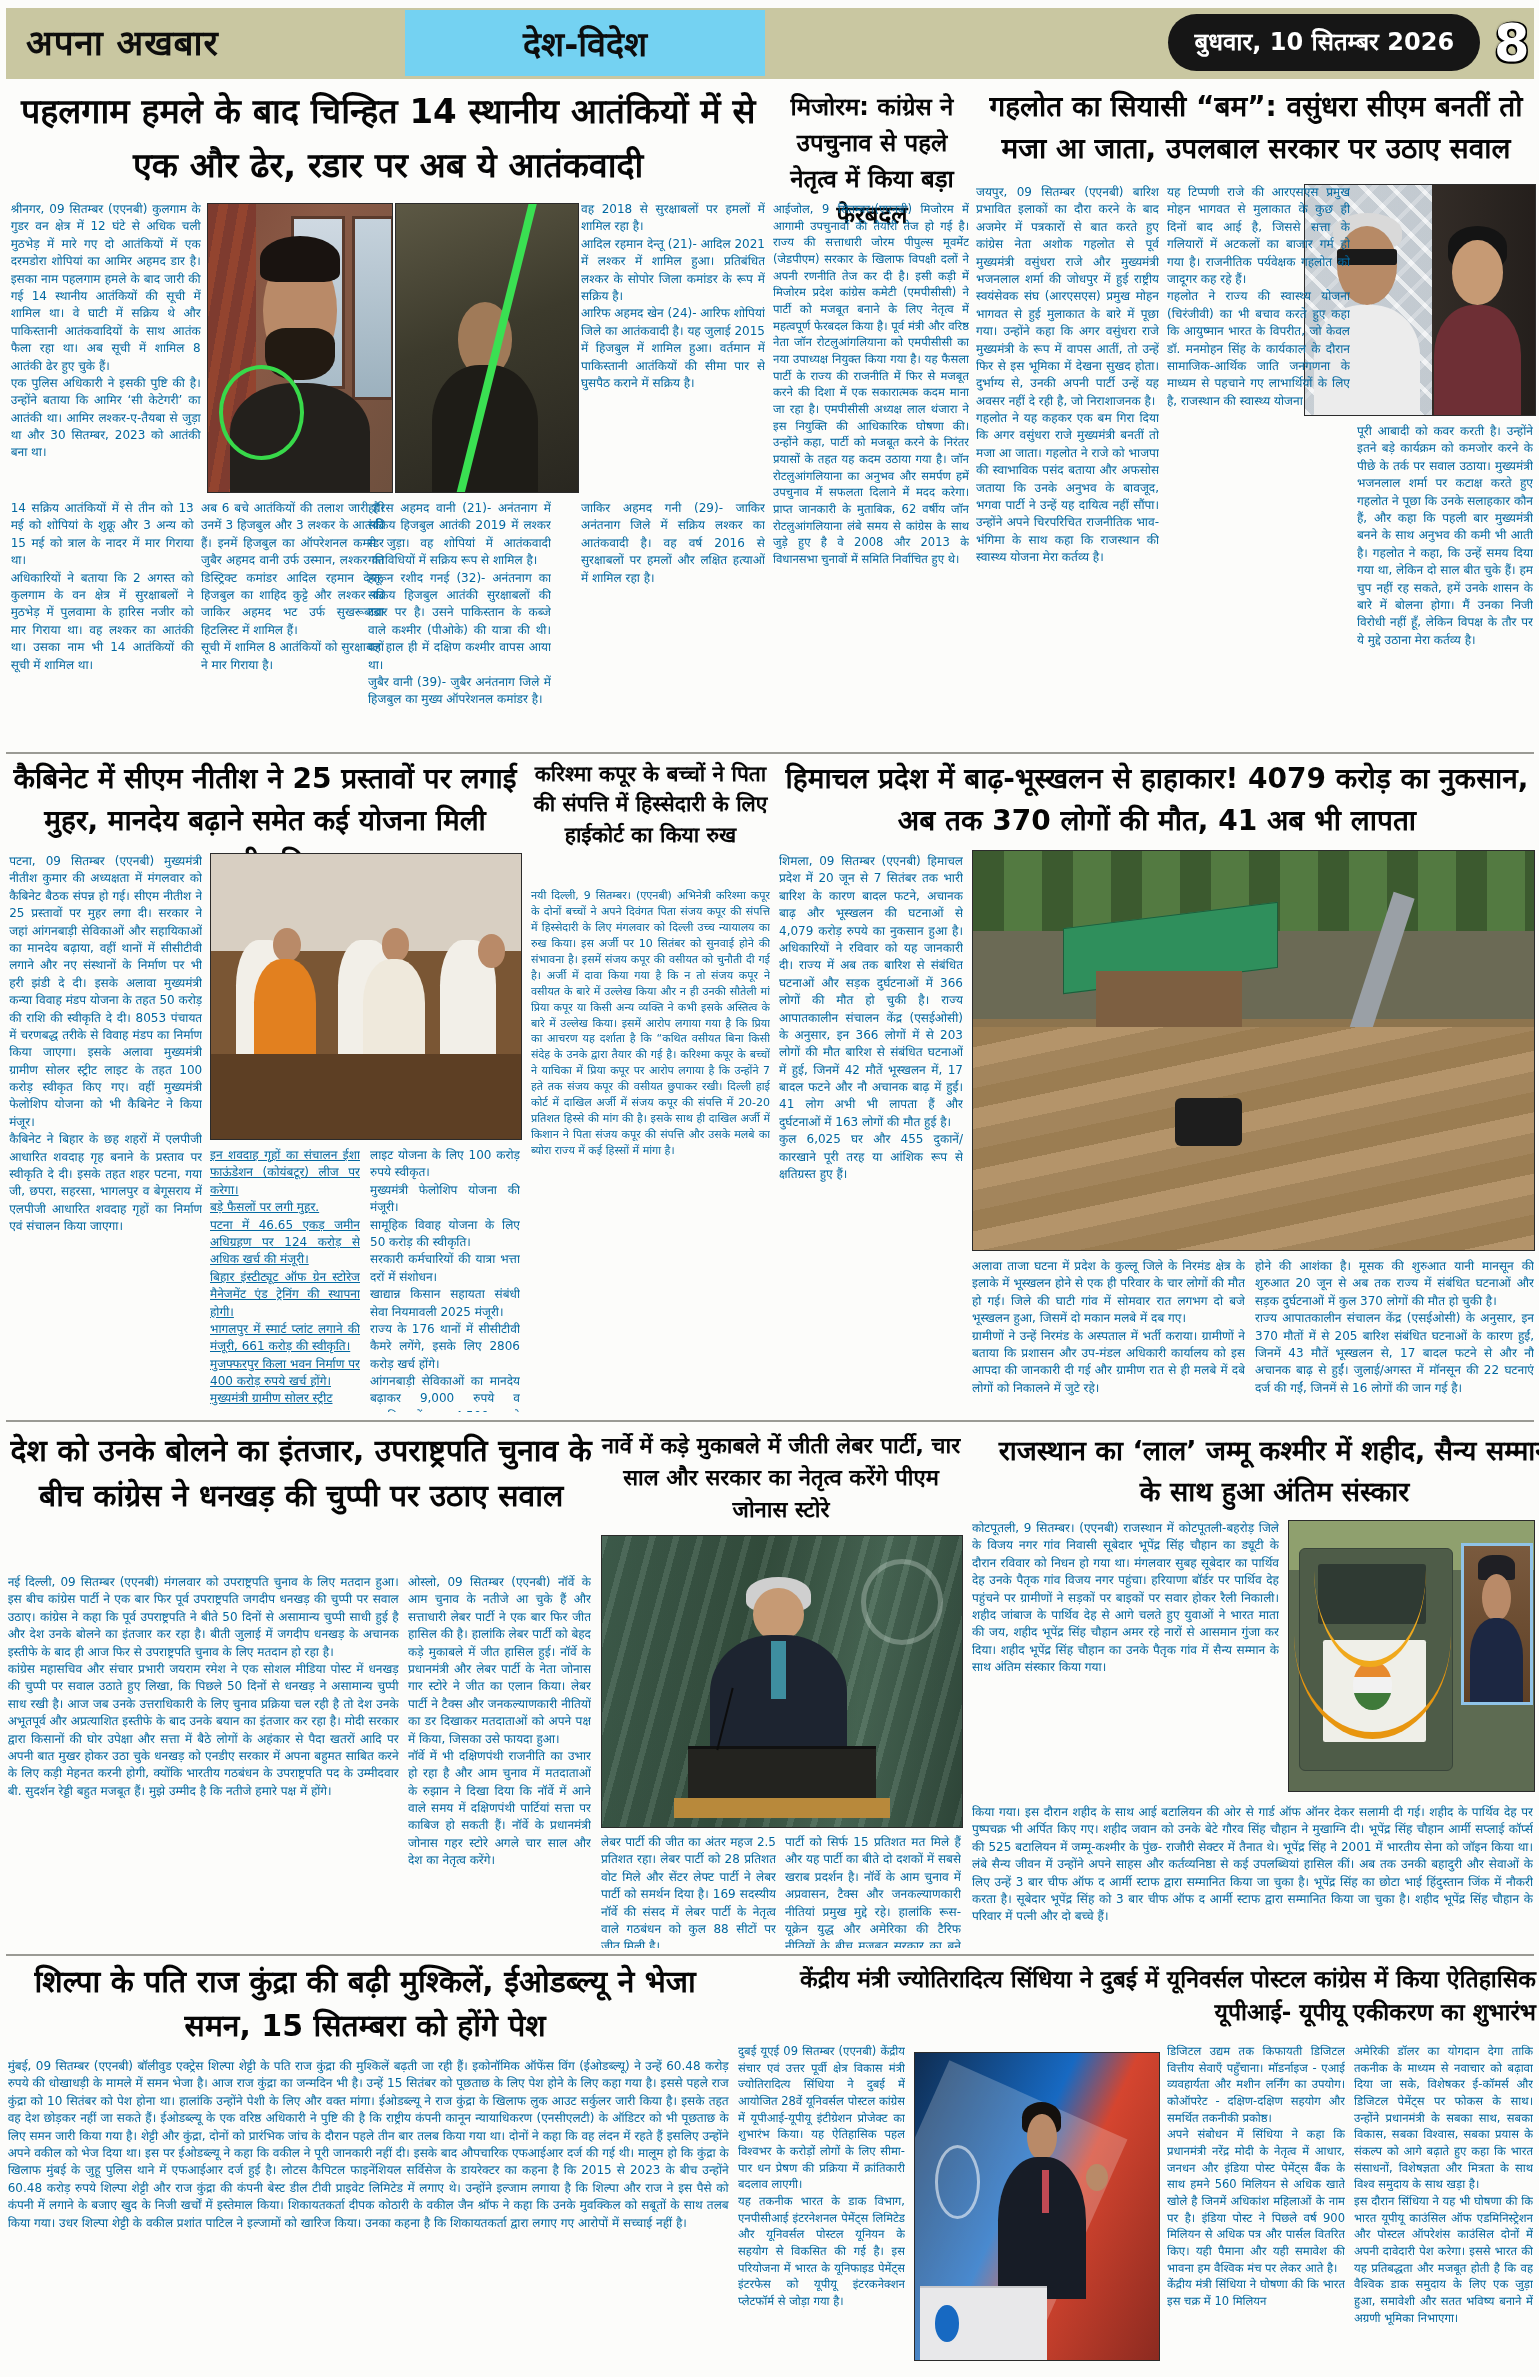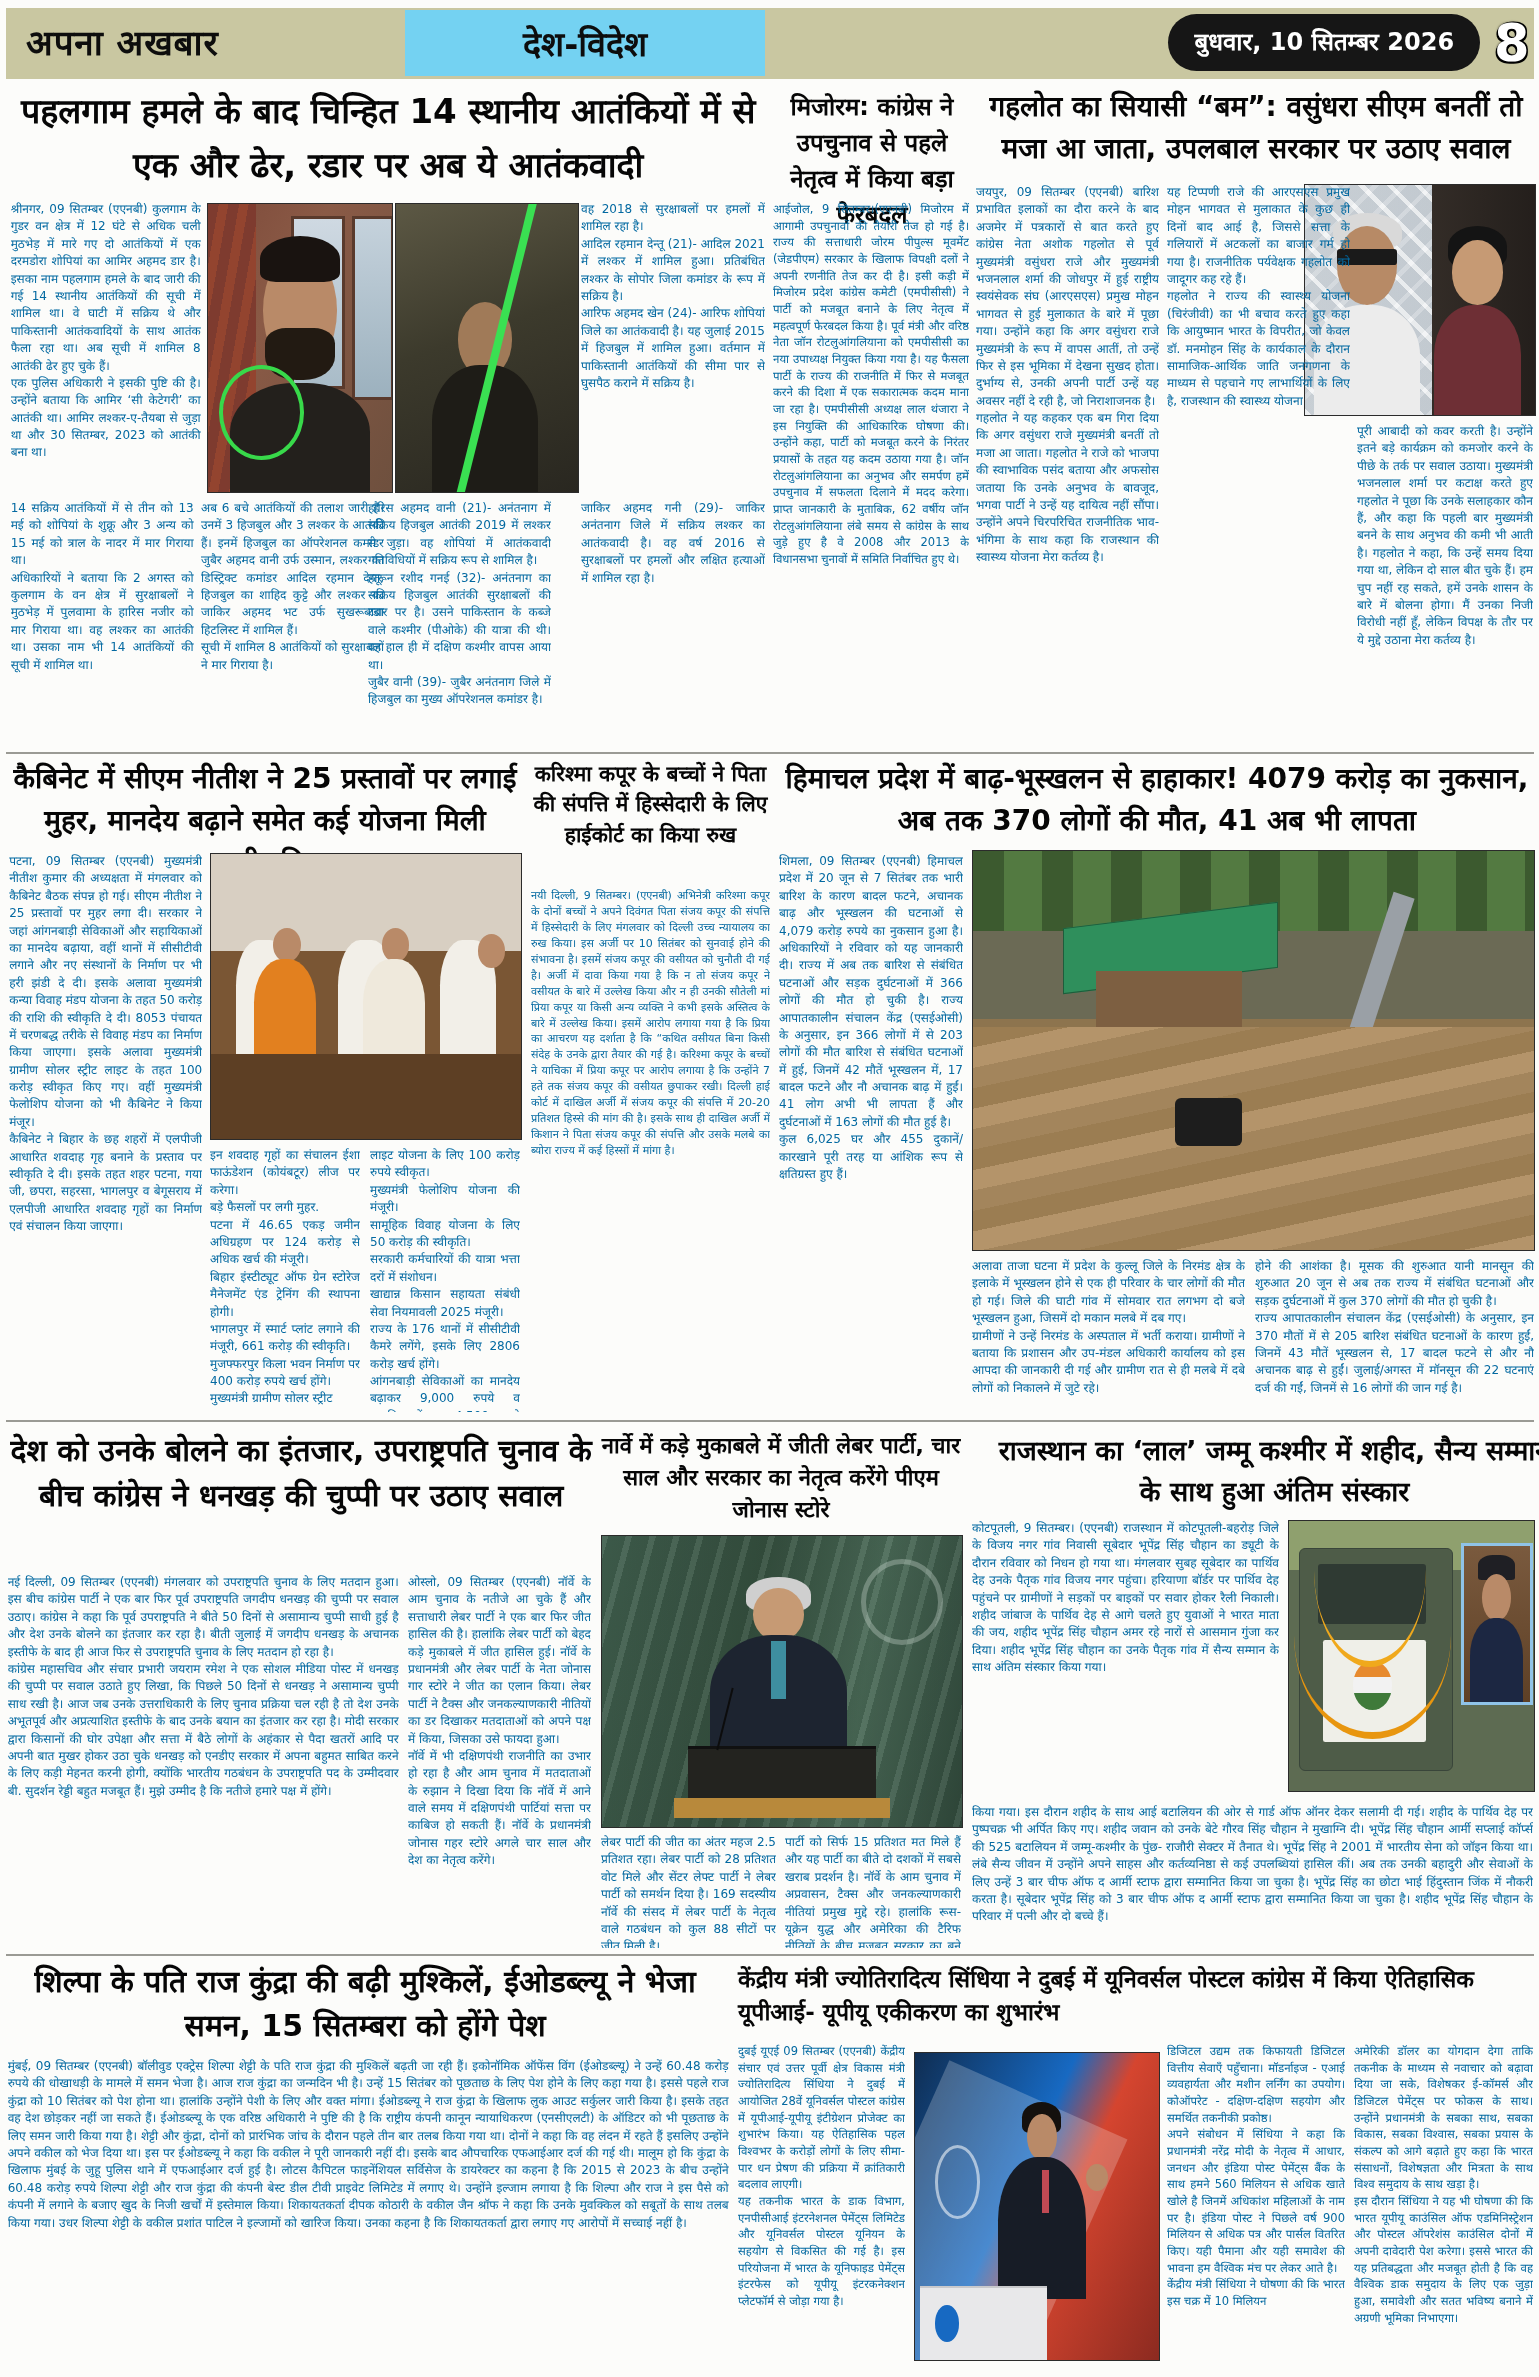--- a/index.html
+++ b/index.html
@@ -26,21 +26,21 @@
   .hl-a{left:7.7px;top:84px;width:761px;font-size:34px;line-height:1.6;text-align:center;}
   .hl-b{left:773px;top:89px;width:198px;font-size:24px;line-height:1.5;text-align:center;}
   .hl-c{left:976px;top:86px;width:560px;font-size:28px;line-height:1.5;text-align:center;}
   .hl-d{left:6.1px;top:758px;width:518px;font-size:28px;line-height:1.5;text-align:center;}
   .hl-e{left:531px;top:759px;width:239px;font-size:21px;line-height:1.45;text-align:center;}
   .hl-f{left:779px;top:758px;width:756px;font-size:28px;line-height:1.5;text-align:center;}
   .hl-g{left:7.7px;top:1428px;width:587px;font-size:30px;line-height:1.5;text-align:center;}
   .hl-h{left:601px;top:1430px;width:360px;font-size:22px;line-height:1.45;text-align:center;}
   .hl-i{left:972px;top:1431px;width:561px;font-size:27px;line-height:1.5;text-align:center;margin-left:22px;}
   .hl-j{left:7.7px;top:1960px;width:715px;font-size:30px;line-height:1.45;text-align:center;}
-  .hl-k{left:738px;top:1963px;width:798px;font-size:23px;line-height:1.45;text-align:left;}
+  .hl-k{left:738px;top:1963px;width:798px;font-size:23px;line-height:1.45;text-align:right;}
 </style>
 </head>
 <body>
 
 <div class="page">
 
   <header class="masthead">
     <div class="brand">अपना अखबार</div>
     <div class="section-box">देश-विदेश</div>
     <div class="date-pill">बुधवार, 10 सितम्बर 2026</div>
@@ -116,21 +116,21 @@
       <div style="left:8%;top:30%;width:18%;height:40%;background:#f2efe8;border-radius:40% 40% 0 0;"></div>
       <div style="left:41%;top:30%;width:18%;height:40%;background:#f2efe8;border-radius:40% 40% 0 0;"></div>
       <div style="left:74%;top:30%;width:18%;height:40%;background:#f2efe8;border-radius:40% 40% 0 0;"></div>
       <div class="head" style="left:20%;top:26%;width:9%;height:12%;"></div>
       <div class="torso" style="left:14%;top:37%;width:20%;height:34%;background:#e2801f;"></div>
       <div class="head" style="left:55%;top:26%;width:9%;height:12%;"></div>
       <div class="torso" style="left:49%;top:37%;width:20%;height:34%;background:#efe9dc;"></div>
       <div class="head" style="left:86%;top:28%;width:9%;height:12%;"></div>
       <div style="left:0;top:70%;width:100%;height:30%;background:#5d3f24;"></div>
     </figure>
-    <div class="col" style="left:210px;top:1147px;width:150px;height:265px;">इन शवदाह गृहों का संचालन ईशा फाऊंडेशन (कोयंबटूर) लीज पर करेगा।
+    <div class="col" style="left:210px;top:1147px;width:150px;height:265px;text-decoration:underline;">इन शवदाह गृहों का संचालन ईशा फाऊंडेशन (कोयंबटूर) लीज पर करेगा।
 बड़े फैसलों पर लगी मुहर.
 पटना में 46.65 एकड़ जमीन अधिग्रहण पर 124 करोड़ से अधिक खर्च की मंजूरी।
 बिहार इंस्टीट्यूट ऑफ ग्रेन स्टोरेज मैनेजमेंट एंड ट्रेनिंग की स्थापना होगी।
 भागलपुर में स्मार्ट प्लांट लगाने की मंजूरी, 661 करोड़ की स्वीकृति।
 मुजफ्फरपुर किला भवन निर्माण पर 400 करोड़ रुपये खर्च होंगे।
 मुख्यमंत्री ग्रामीण सोलर स्ट्रीट</div>
     <div class="col" style="left:370px;top:1147px;width:150px;height:265px;">लाइट योजना के लिए 100 करोड़ रुपये स्वीकृत।
 मुख्यमंत्री फेलोशिप योजना की मंजूरी।
 सामूहिक विवाह योजना के लिए 50 करोड़ की स्वीकृति।
 सरकारी कर्मचारियों की यात्रा भत्ता दरों में संशोधन।

